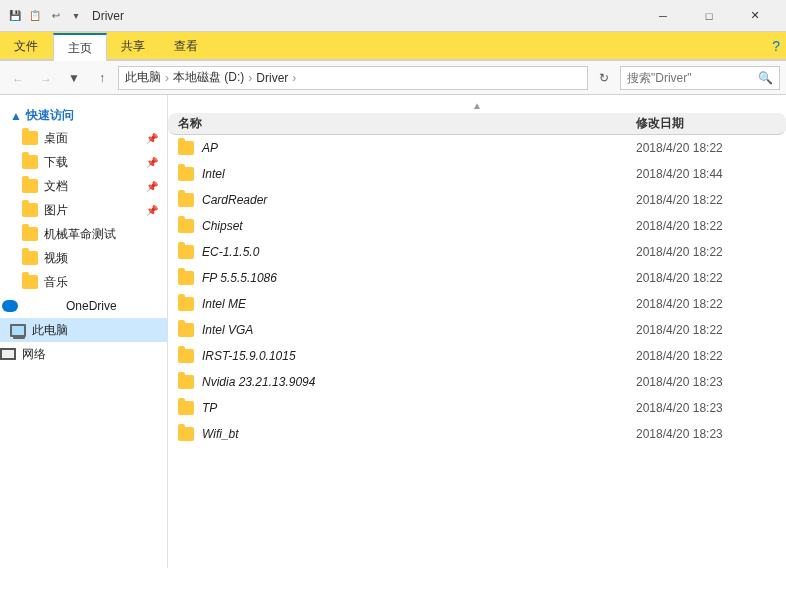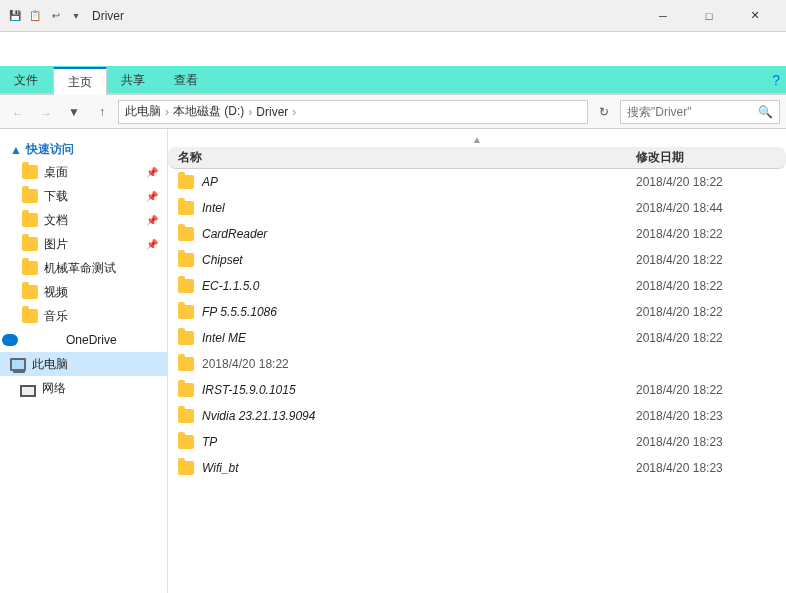--- a/index.html
+++ b/index.html
@@ -62,22 +62,21 @@
 
     
     .ribbon {
       background: #f8f8f8;
       border-bottom: 1px solid #d0d0d0;
     }
     .ribbon-tabs {
       display: flex;
       height: 28px;
       border-bottom: 1px solid #d0d0d0;
-      background: #5eead4;
-      margin-top: 34px;
+      background: #fde047;
     }
     .ribbon-tab {
       padding: 0 14px;
       height: 28px;
       display: flex;
       align-items: center;
       font-size: 12px;
       color: #333;
       cursor: pointer;
       border-right: 1px solid transparent;
@@ -400,21 +399,21 @@
       <span>OneDrive</span>
     </div>
 
     <div class="sidebar-item selected" style="padding-left:10px;">
       <div style="width:16px;height:13px;border:2px solid #666;border-radius:1px;background:#aaddff;flex-shrink:0;position:relative;">
         <div style="position:absolute;bottom:-4px;left:1px;width:12px;height:3px;background:#666;border-radius:1px;"></div>
       </div>
       <span>此电脑</span>
     </div>
 
-    <div class="sidebar-item" style="padding-left:20px;align-items:flex-end;">
+    <div class="sidebar-item" style="padding-left:0;">
       <div style="width:16px;height:12px;border:2px solid #555;background:#eee;flex-shrink:0;"></div>
       <span>网络</span>
     </div>
   </div>
 
   <div class="file-list-area">
 
     <div style="height:18px;display:flex;align-items:flex-end;justify-content:center;padding-bottom:2px;">
       <span style="font-size:10px;color:#999;">▲</span>
     </div>
@@ -453,20 +452,21 @@
       <span class="file-name">FP 5.5.5.1086</span>
       <span class="file-date">2018/4/20 18:22</span>
     </div>
     <div class="file-row">
       <div class="file-icon"></div>
       <span class="file-name">Intel ME</span>
       <span class="file-date">2018/4/20 18:22</span>
     </div>
     <div class="file-row">
       <div class="file-icon"></div>
+      <span class="file-name">Intel VGA</span>
       <span class="file-date">2018/4/20 18:22</span>
     </div>
     <div class="file-row">
       <div class="file-icon"></div>
       <span class="file-name">IRST-15.9.0.1015</span>
       <span class="file-date">2018/4/20 18:22</span>
     </div>
     <div class="file-row">
       <div class="file-icon"></div>
       <span class="file-name">Nvidia 23.21.13.9094</span>

